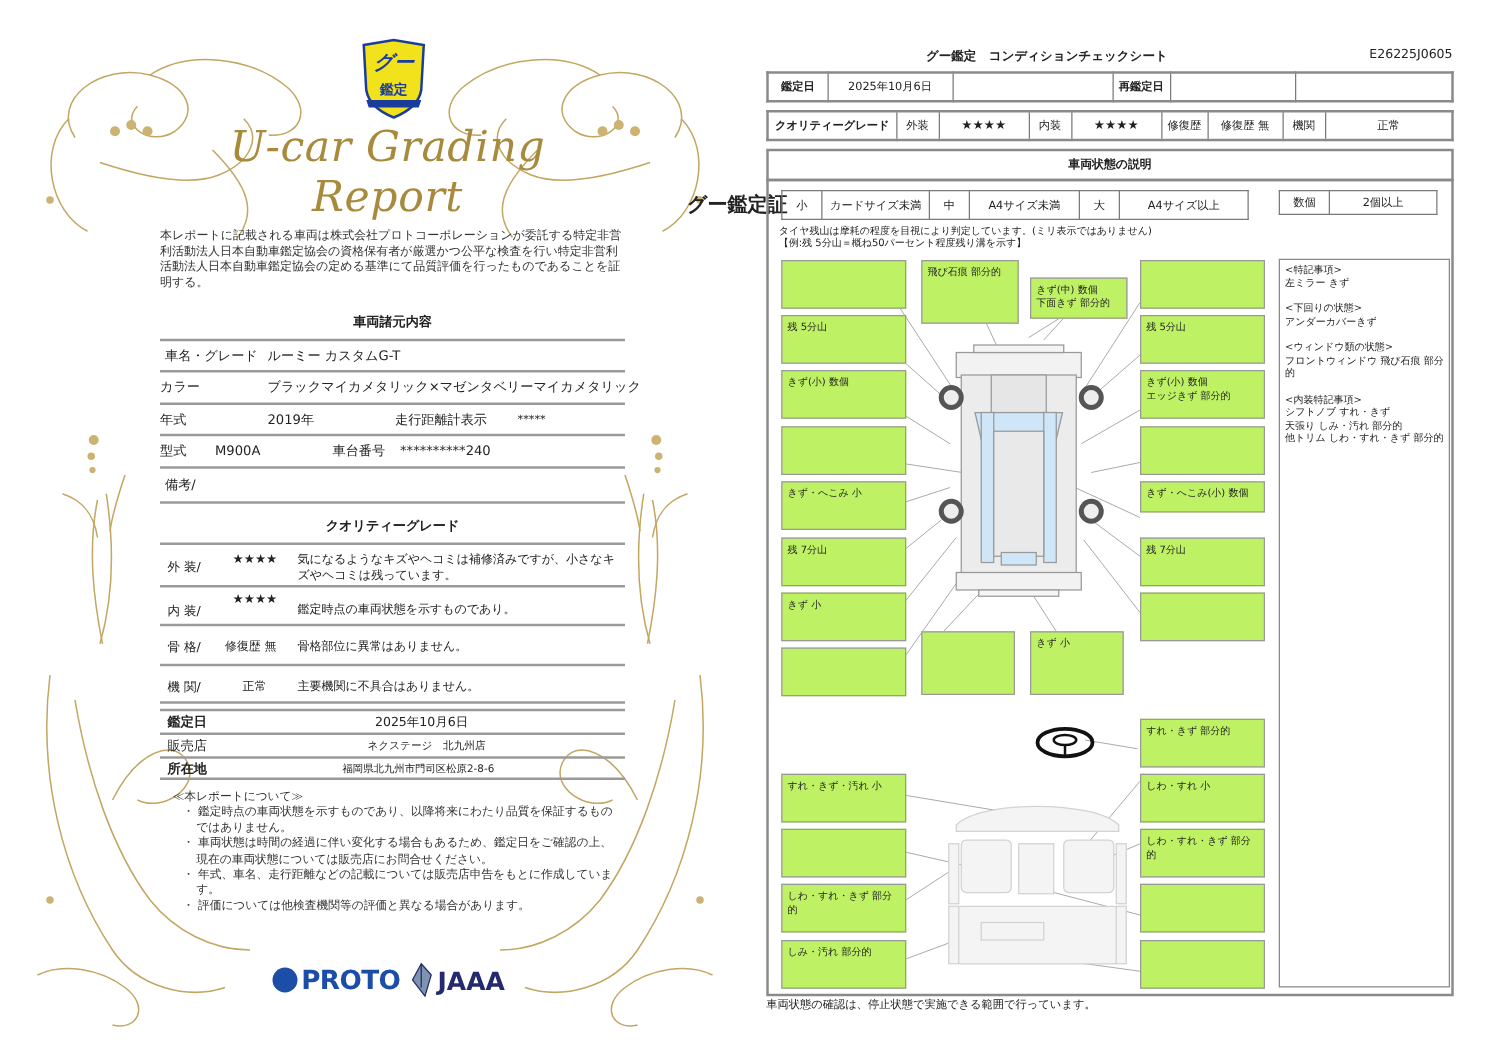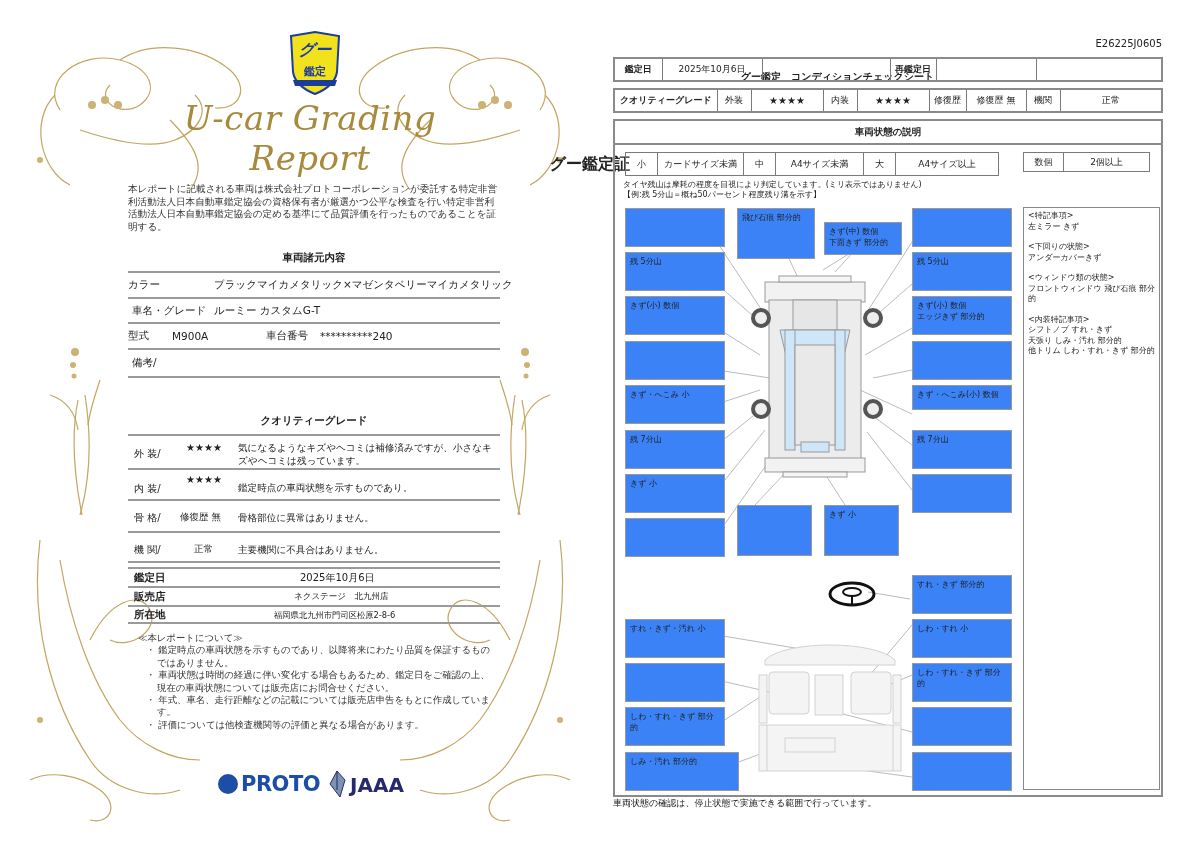--- a/index.html
+++ b/index.html
@@ -31,28 +31,28 @@
   .notes { position: absolute; left: 138px; top: 632px; width: 360px; font-family: "DejaVu Serif", serif; font-size: 9.4px; line-height: 12.4px; color: #333; }
   .notes li { list-style: none; padding-left: 14px; text-indent: -11px; margin-left: 5px; }
 
   .logo-proto { position: absolute; left: 218px; top: 771px; font-weight: bold; font-size: 21px; color: #1c4ea8; letter-spacing: -0.5px; }
   .logo-proto .q { display: inline-block; width: 20px; height: 20px; border-radius: 50%; background: #1c4ea8; position: relative; top: 3px; margin-right: 3px; }
   .logo-jaaa { position: absolute; left: 328px; top: 770px; font-weight: bold; font-size: 20px; color: #252a6e; }
   .logo-jaaa .mark { display: inline-block; width: 18px; height: 28px; vertical-align: -6px; margin-right: 4px; }
 
   
   #right { position: absolute; left: 605px; top: 0; width: 565px; height: 848px; font-size: 9px; }
-  .sheet-title { position: absolute; left: 0; top: 38px; width: 465px; text-align: center; font-size: 10px; font-weight: bold; margin-top: 32px; }
+  .sheet-title { position: absolute; left: 0; top: 38px; width: 465px; text-align: center; font-size: 10px; font-weight: bold; }
   .sheet-id { position: absolute; right: 8px; top: 38px; font-size: 10px; padding-left: 27px; }
   table.t { position: absolute; border-collapse: collapse; font-size: 9px; }
   table.t td { border: 1px solid #7a7a7a; text-align: center; padding: 0; }
   .outer { position: absolute; left: 8px; width: 550px; border: 2px solid #8a8a8a; }
   .legend-note { position: absolute; left: 18px; top: 180px; font-size: 8px; line-height: 10px; }
 
-  .cbox { position: absolute; border: 1px solid #999; background: #3b82f6; font-size: 8px; line-height: 11px; padding: 3px 4px; }
+  .cbox { position: absolute; border: 1px solid #999; background: #bef264; font-size: 8px; line-height: 11px; padding: 3px 4px; }
   .remarks { position: absolute; left: 418px; top: 207px; width: 137px; height: 583px; border: 1px solid #888; padding: 3px 4px; font-size: 8px; line-height: 10.5px; }
   .remarks .gap { height: 10px; }
   .footnote { position: absolute; left: 8px; top: 797px; font-size: 9px; }
   svg.diagram { position: absolute; left: 0; top: 0; pointer-events: none; }
 </style>
 </head>
 <body>
 
 <div id="left">
 
@@ -119,27 +119,33 @@
     <div class="emblem-text1">グー</div>
     <div class="emblem-text2">鑑定</div>
   </div>
 
   <div class="script-title">U-car Grading Report</div>
   <div class="cert-title">グー鑑定証</div>
   <div class="cert-body">本レポートに記載される車両は株式会社プロトコーポレーションが委託する特定非営利活動法人日本自動車鑑定協会の資格保有者が厳選かつ公平な検査を行い特定非営利活動法人日本自動車鑑定協会の定める基準にて品質評価を行ったものであることを証明する。</div>
 
   <div class="sec-title" style="top:251px">車両諸元内容</div>
   <div class="spec" style="top:271px">
+    <div class="spec-row" style="height:25px">
+      <span style="left:4px">車名・グレード</span>
+      <span style="left:86px">ルーミー カスタムG-T</span>
+    </div>
     <div class="spec-row" style="height:26px">
       <span style="left:0">カラー</span>
       <span style="left:86px">ブラックマイカメタリック×マゼンタベリーマイカメタリック</span>
     </div>
     <div class="spec-row" style="height:25px">
-      <span style="left:4px">車名・グレード</span>
-      <span style="left:86px">ルーミー カスタムG-T</span>
+      <span style="left:0">年式</span>
+      <span style="left:86px">2019年</span>
+      <span style="left:188px">走行距離計表示</span>
+      <span style="left:286px;font-size:9px">*****</span>
     </div>
     <div class="spec-row" style="height:26px">
       <span style="left:0">型式</span>
       <span style="left:44px">M900A</span>
       <span style="left:138px">車台番号</span>
       <span style="left:192px">**********240</span>
     </div>
     <div class="spec-row last" style="height:30px">
       <span style="left:4px">備考/</span>
     </div>
@@ -168,21 +174,21 @@
       <span class="grade-desc" style="left:110px;top:10px">主要機関に不具合はありません。</span>
     </div>
   </div>
 
   <div class="spec" style="top:567px">
     <div class="info-row">
       <span style="left:6px;font-weight:bold">鑑定日</span>
       <span style="left:172px;font-size:10px">2025年10月6日</span>
     </div>
     <div class="info-row">
-      <span style="left:6px;font-weight:bold">販売店</span>
+      <span style="left:6px;font-weight:normal">販売店</span>
       <span style="left:166px;font-size:8.5px">ネクステージ　北九州店</span>
     </div>
     <div class="info-row" style="border-bottom:2px solid #9a9a9a">
       <span style="left:6px;font-weight:bold">所在地</span>
       <span style="left:146px;font-size:8.3px">福岡県北九州市門司区松原2-8-6</span>
     </div>
   </div>
 
   <div class="notes">
     <div>≪本レポートについて≫</div>
@@ -366,21 +372,21 @@
   </div>
   <div class="cbox" style="left:307px;top:341px;width:100px;height:39px"></div>
   <div class="cbox" style="left:307px;top:385px;width:100px;height:25px">きず・へこみ(小) 数個</div>
   <div class="cbox" style="left:307px;top:430px;width:100px;height:39px">残 7分山</div>
   <div class="cbox" style="left:307px;top:474px;width:100px;height:39px"></div>
 
   <div class="cbox" style="left:307px;top:575px;width:100px;height:39px">すれ・きず 部分的</div>
   <div class="cbox" style="left:20px;top:619px;width:100px;height:39px">すれ・きず・汚れ 小</div>
   <div class="cbox" style="left:20px;top:663px;width:100px;height:39px"></div>
   <div class="cbox" style="left:20px;top:707px;width:100px;height:39px">しわ・すれ・きず 部分的</div>
-  <div class="cbox" style="left:20px;top:752px;width:114px;height:39px">しみ・汚れ 部分的</div>
+  <div class="cbox" style="left:20px;top:752px;width:100px;height:39px">しみ・汚れ 部分的</div>
   <div class="cbox" style="left:307px;top:619px;width:100px;height:39px">しわ・すれ 小</div>
   <div class="cbox" style="left:307px;top:663px;width:100px;height:39px">しわ・すれ・きず 部分的</div>
   <div class="cbox" style="left:307px;top:707px;width:100px;height:39px"></div>
   <div class="cbox" style="left:307px;top:752px;width:100px;height:39px"></div>
 
   <div class="remarks">
     <div>&lt;特記事項&gt;</div>
     <div>左ミラー きず</div>
     <div class="gap"></div>
     <div>&lt;下回りの状態&gt;</div>

